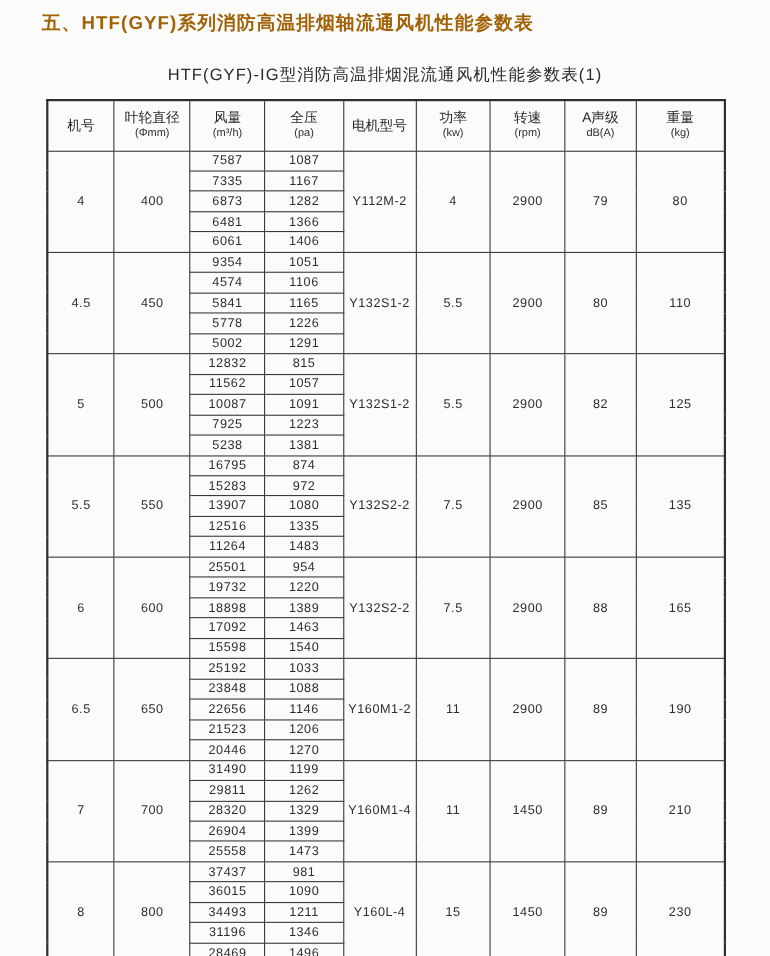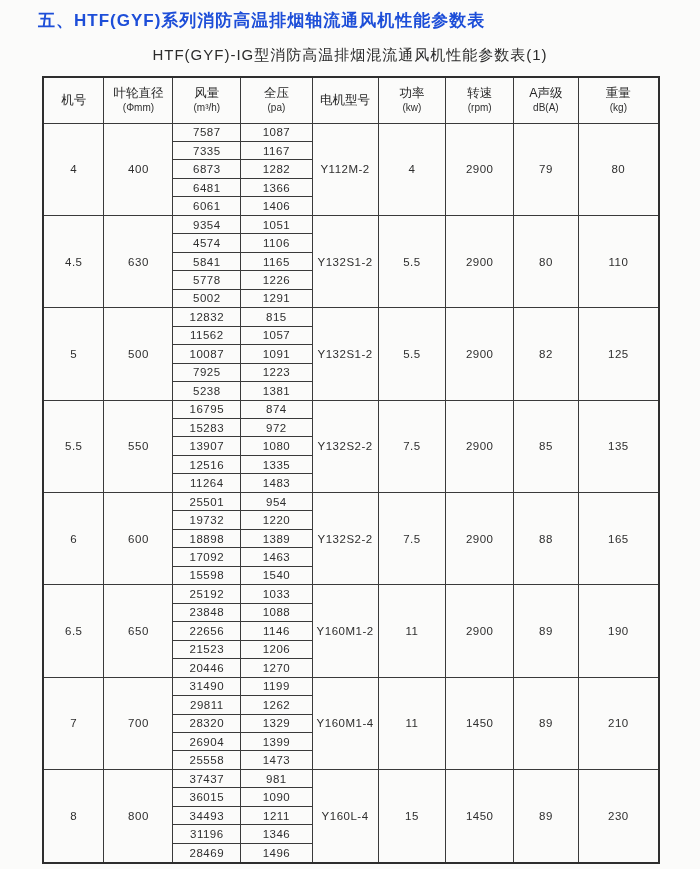--- a/index.html
+++ b/index.html
@@ -15,24 +15,24 @@
     font-family: "Liberation Sans", "DejaVu Sans", sans-serif;
     overflow: hidden;
   }
   .page-title {
     margin: 0;
     padding: 9px 0 0 38px;
     font-size: 17px;
     line-height: 24px;
     font-weight: bold;
     letter-spacing: 1px;
-    color: #1d4ed8;
+    color: #a16207;
   }
   .page-subtitle {
-    margin-top: 12px;
+    margin-top: 26px;
     width: 700px;
     text-align: center;
     font-size: 15px;
     line-height: 20px;
     letter-spacing: 1px;
     color: #2b2b2b;
   }
   table.spec-table {
     margin: 11px 0 0 42px;
     width: 618px;
@@ -148,21 +148,21 @@
       <tr>
         <td>6481</td>
         <td>1366</td>
       </tr>
       <tr>
         <td>6061</td>
         <td>1406</td>
       </tr>
       <tr>
         <td rowspan="5">4.5</td>
-        <td rowspan="5">630</td>
+        <td rowspan="5">450</td>
         <td>9354</td>
         <td>1051</td>
         <td rowspan="5">Y132S1-2</td>
         <td rowspan="5">5.5</td>
         <td rowspan="5">2900</td>
         <td rowspan="5">80</td>
         <td rowspan="5">110</td>
       </tr>
       <tr>
         <td>4574</td>

